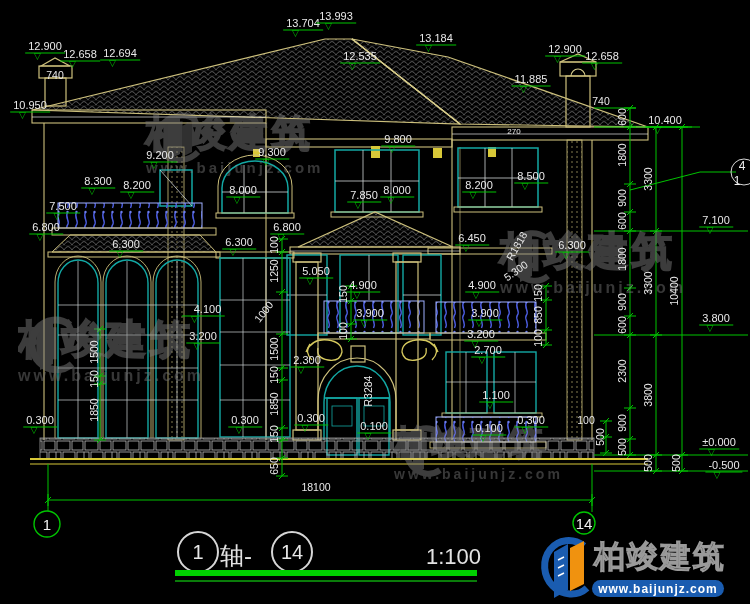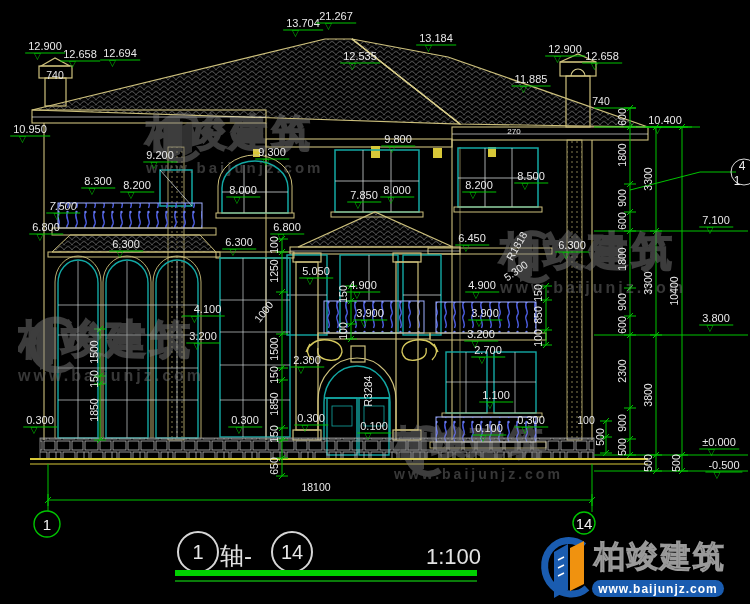--- a/index.html
+++ b/index.html
@@ -316,40 +316,40 @@
     <div class="wtxt">
       <span class="wbrand" style="font-size:40px;">柏竣建筑</span>
       <span class="wurl" style="font-size:16px;">www.baijunjz.com</span>
     </div>
   </div>
 
   <div id="labels">
       <div class="lbl lv" style="left: 45px; top: 47px; transform: translate(-50%, -50%);">12.900</div>
       <div class="lbl lv" style="left: 80px; top: 55px; transform: translate(-50%, -50%);">12.658</div>
       <div class="lbl lv" style="left: 120px; top: 54px; transform: translate(-50%, -50%);">12.694</div>
-      <div class="lbl lv" style="left: 30px; top: 106px; transform: translate(-50%, -50%); margin-top: 24px;">10.950</div>
+      <div class="lbl lv" style="left: 30px; top: 106px; transform: translate(-50%, -50%);">10.950</div>
       <div class="lbl lv" style="left: 303px; top: 24px; transform: translate(-50%, -50%);">13.704</div>
-      <div class="lbl lv" style="left: 336px; top: 17px; transform: translate(-50%, -50%);">21.267</div>
+      <div class="lbl lv" style="left: 336px; top: 17px; transform: translate(-50%, -50%);">13.993</div>
       <div class="lbl lv" style="left: 360px; top: 57px; transform: translate(-50%, -50%);">12.535</div>
       <div class="lbl lv" style="left: 436px; top: 39px; transform: translate(-50%, -50%);">13.184</div>
       <div class="lbl lv" style="left: 531px; top: 80px; transform: translate(-50%, -50%); text-align: center;">11.885</div>
       <div class="lbl lv" style="left: 565px; top: 50px; transform: translate(-50%, -50%);">12.900</div>
       <div class="lbl lv" style="left: 602px; top: 57px; transform: translate(-50%, -50%);">12.658</div>
       <div class="lbl lv" style="left: 665px; top: 121px; transform: translate(-50%, -50%);">10.400</div>
       <div class="lbl lv" style="left: 398px; top: 140px; transform: translate(-50%, -50%);">9.800</div>
       <div class="lbl lv" style="left: 272px; top: 153px; transform: translate(-50%, -50%);">9.300</div>
       <div class="lbl lv" style="left: 160px; top: 156px; transform: translate(-50%, -50%);">9.200</div>
       <div class="lbl lv" style="left: 98px; top: 182px; transform: translate(-50%, -50%);">8.300</div>
       <div class="lbl lv" style="left: 137px; top: 186px; transform: translate(-50%, -50%);">8.200</div>
       <div class="lbl lv" style="left: 243px; top: 191px; transform: translate(-50%, -50%);">8.000</div>
       <div class="lbl lv" style="left: 364px; top: 196px; transform: translate(-50%, -50%);">7.850</div>
       <div class="lbl lv" style="left: 397px; top: 191px; transform: translate(-50%, -50%);">8.000</div>
       <div class="lbl lv" style="left: 479px; top: 186px; transform: translate(-50%, -50%);">8.200</div>
       <div class="lbl lv" style="left: 531px; top: 177px; transform: translate(-50%, -50%);">8.500</div>
-      <div class="lbl lv" style="left: 63px; top: 207px; transform: translate(-50%, -50%); font-style: italic;">7.500</div>
+      <div class="lbl lv" style="left: 63px; top: 207px; transform: translate(-50%, -50%);">7.500</div>
       <div class="lbl lv" style="left: 46px; top: 228px; transform: translate(-50%, -50%);">6.800</div>
       <div class="lbl lv" style="left: 287px; top: 228px; transform: translate(-50%, -50%);">6.800</div>
       <div class="lbl lv" style="left: 126px; top: 245px; transform: translate(-50%, -50%);">6.300</div>
       <div class="lbl lv" style="left: 239px; top: 243px; transform: translate(-50%, -50%);">6.300</div>
       <div class="lbl lv" style="left: 472px; top: 239px; transform: translate(-50%, -50%);">6.450</div>
       <div class="lbl lv" style="left: 572px; top: 246px; transform: translate(-50%, -50%);">6.300</div>
       <div class="lbl lv" style="left: 316px; top: 272px; transform: translate(-50%, -50%);">5.050</div>
       <div class="lbl lv" style="left: 363px; top: 286px; transform: translate(-50%, -50%);">4.900</div>
       <div class="lbl lv" style="left: 482px; top: 286px; transform: translate(-50%, -50%);">4.900</div>
       <div class="lbl lv" style="left: 203px; top: 310px; transform: translate(-50%, -50%); padding-left: 12px;">4.100</div>

